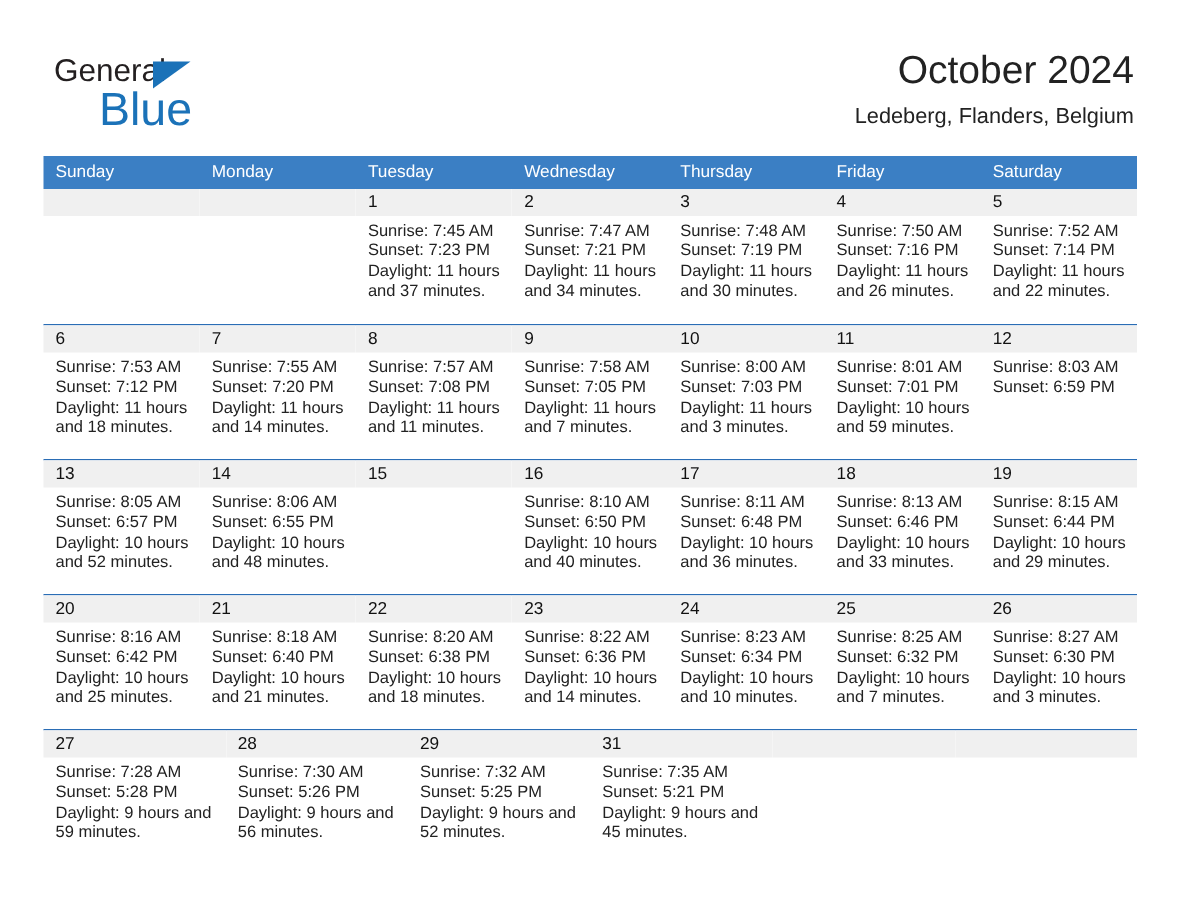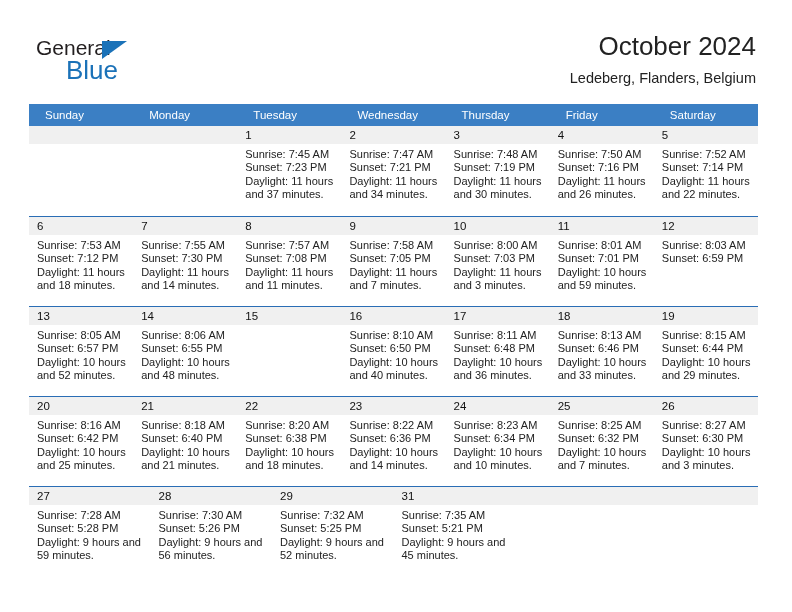--- a/index.html
+++ b/index.html
@@ -51,21 +51,21 @@
     top: 5px;
     width: 0;
     height: 0;
     border-left: 25px solid #1b72b8;
     border-bottom: 18px solid transparent;
   }
   .logo-blue {
     position: absolute;
     left: 30px;
     top: 19px;
-    font-size: 26px;
+    font-size: 31px;
     color: #1b72b8;
     font-family: "Liberation Sans", sans-serif;
   }
   .title-block {
     position: absolute;
     right: 36px;
     top: 30px;
     text-align: right;
   }
   .cal-title {
@@ -92,21 +92,21 @@
   .dow-row {
     display: flex;
     background: #3b7fc4;
     height: 22px;
   }
   .dow {
     flex: 1 1 0;
     color: #ffffff;
     font-size: 11.5px;
     line-height: 22px;
-    padding-left: 16px;
+    padding-left: 8px;
     box-sizing: border-box;
     white-space: nowrap;
   }
   .week {
     display: flex;
     border-top: 1.4px solid #2a6db5;
     height: 90px;
     box-sizing: border-box;
   }
   .week.first { border-top: none; }
@@ -220,21 +220,21 @@
         <div class="info">
           <div>Sunrise: 7:53 AM</div>
           <div>Sunset: 7:12 PM</div>
           <div class="dl">Daylight: 11 hours and 18 minutes.</div>
         </div>
       </div>
       <div class="day">
         <div class="datestrip">7</div>
         <div class="info">
           <div>Sunrise: 7:55 AM</div>
-          <div>Sunset: 7:30 PM</div>
+          <div>Sunset: 7:20 PM</div>
           <div class="dl">Daylight: 11 hours and 14 minutes.</div>
         </div>
       </div>
       <div class="day">
         <div class="datestrip">8</div>
         <div class="info">
           <div>Sunrise: 7:57 AM</div>
           <div>Sunset: 7:08 PM</div>
           <div class="dl">Daylight: 11 hours and 11 minutes.</div>
         </div>

